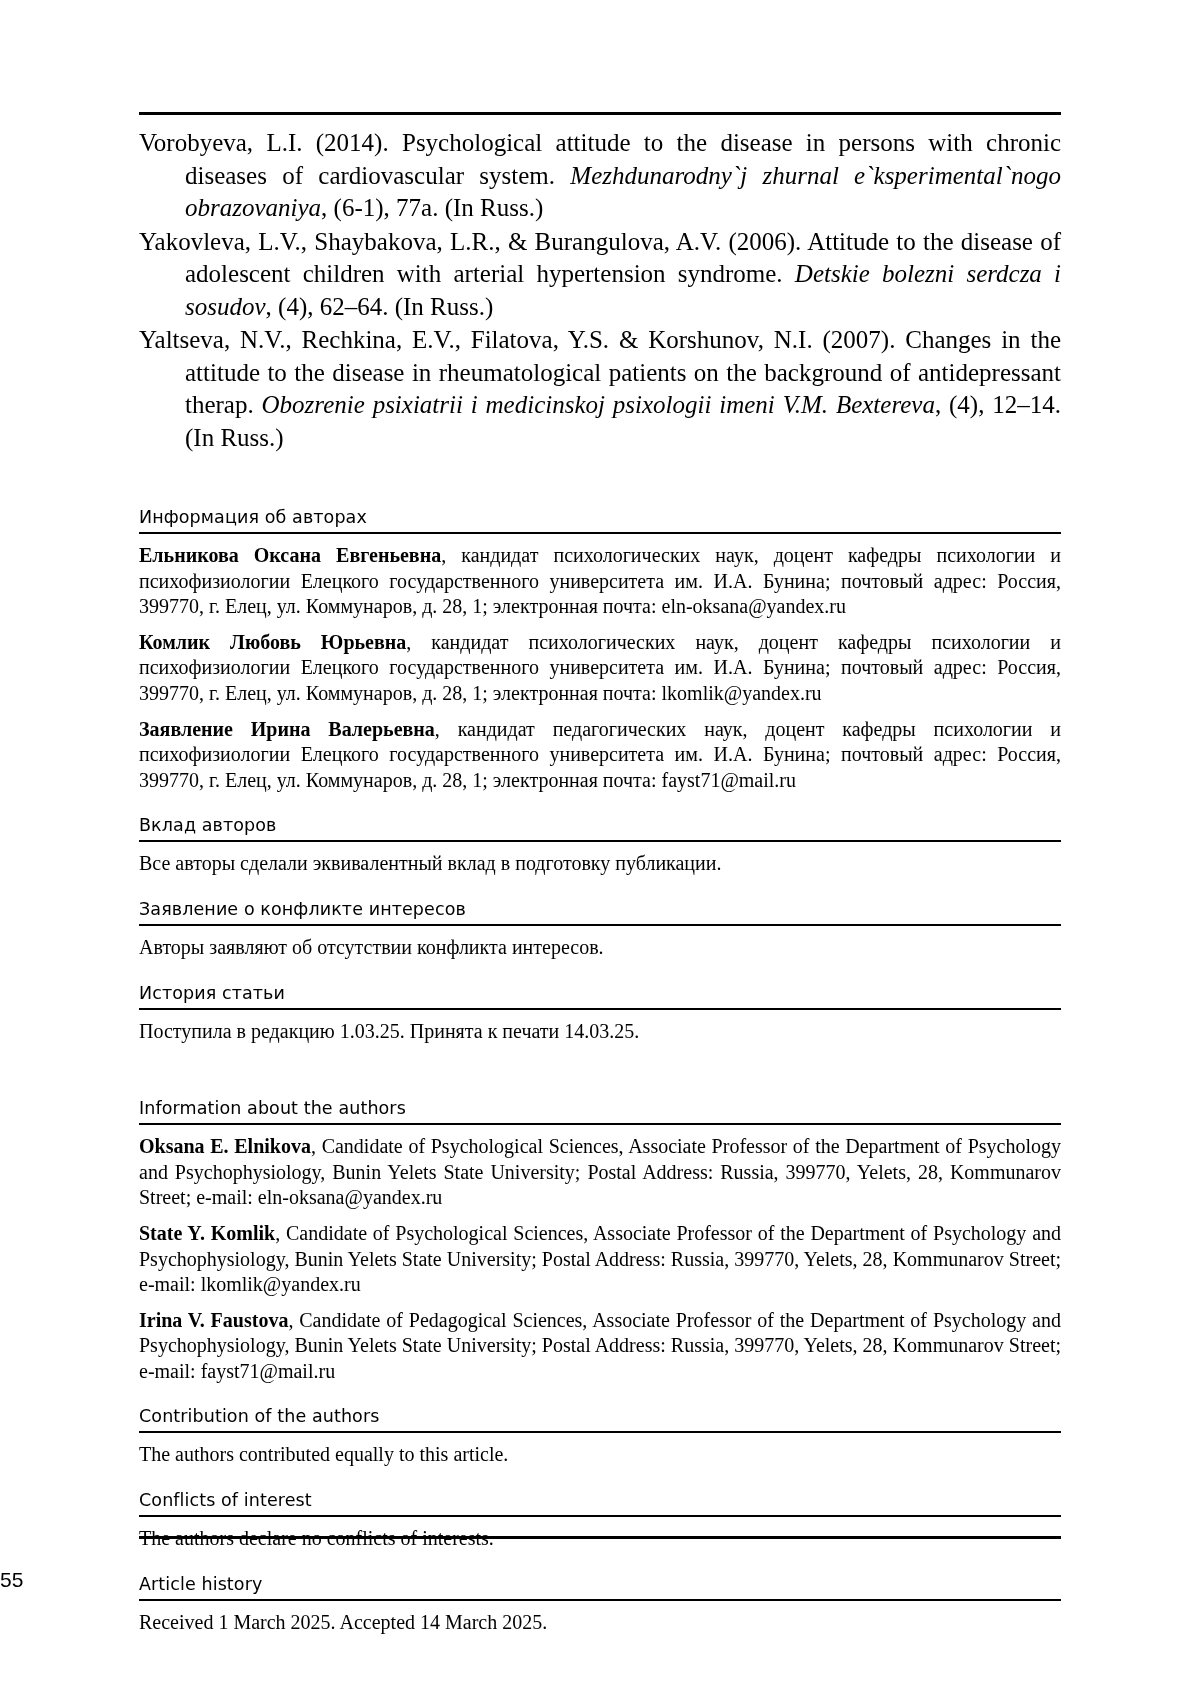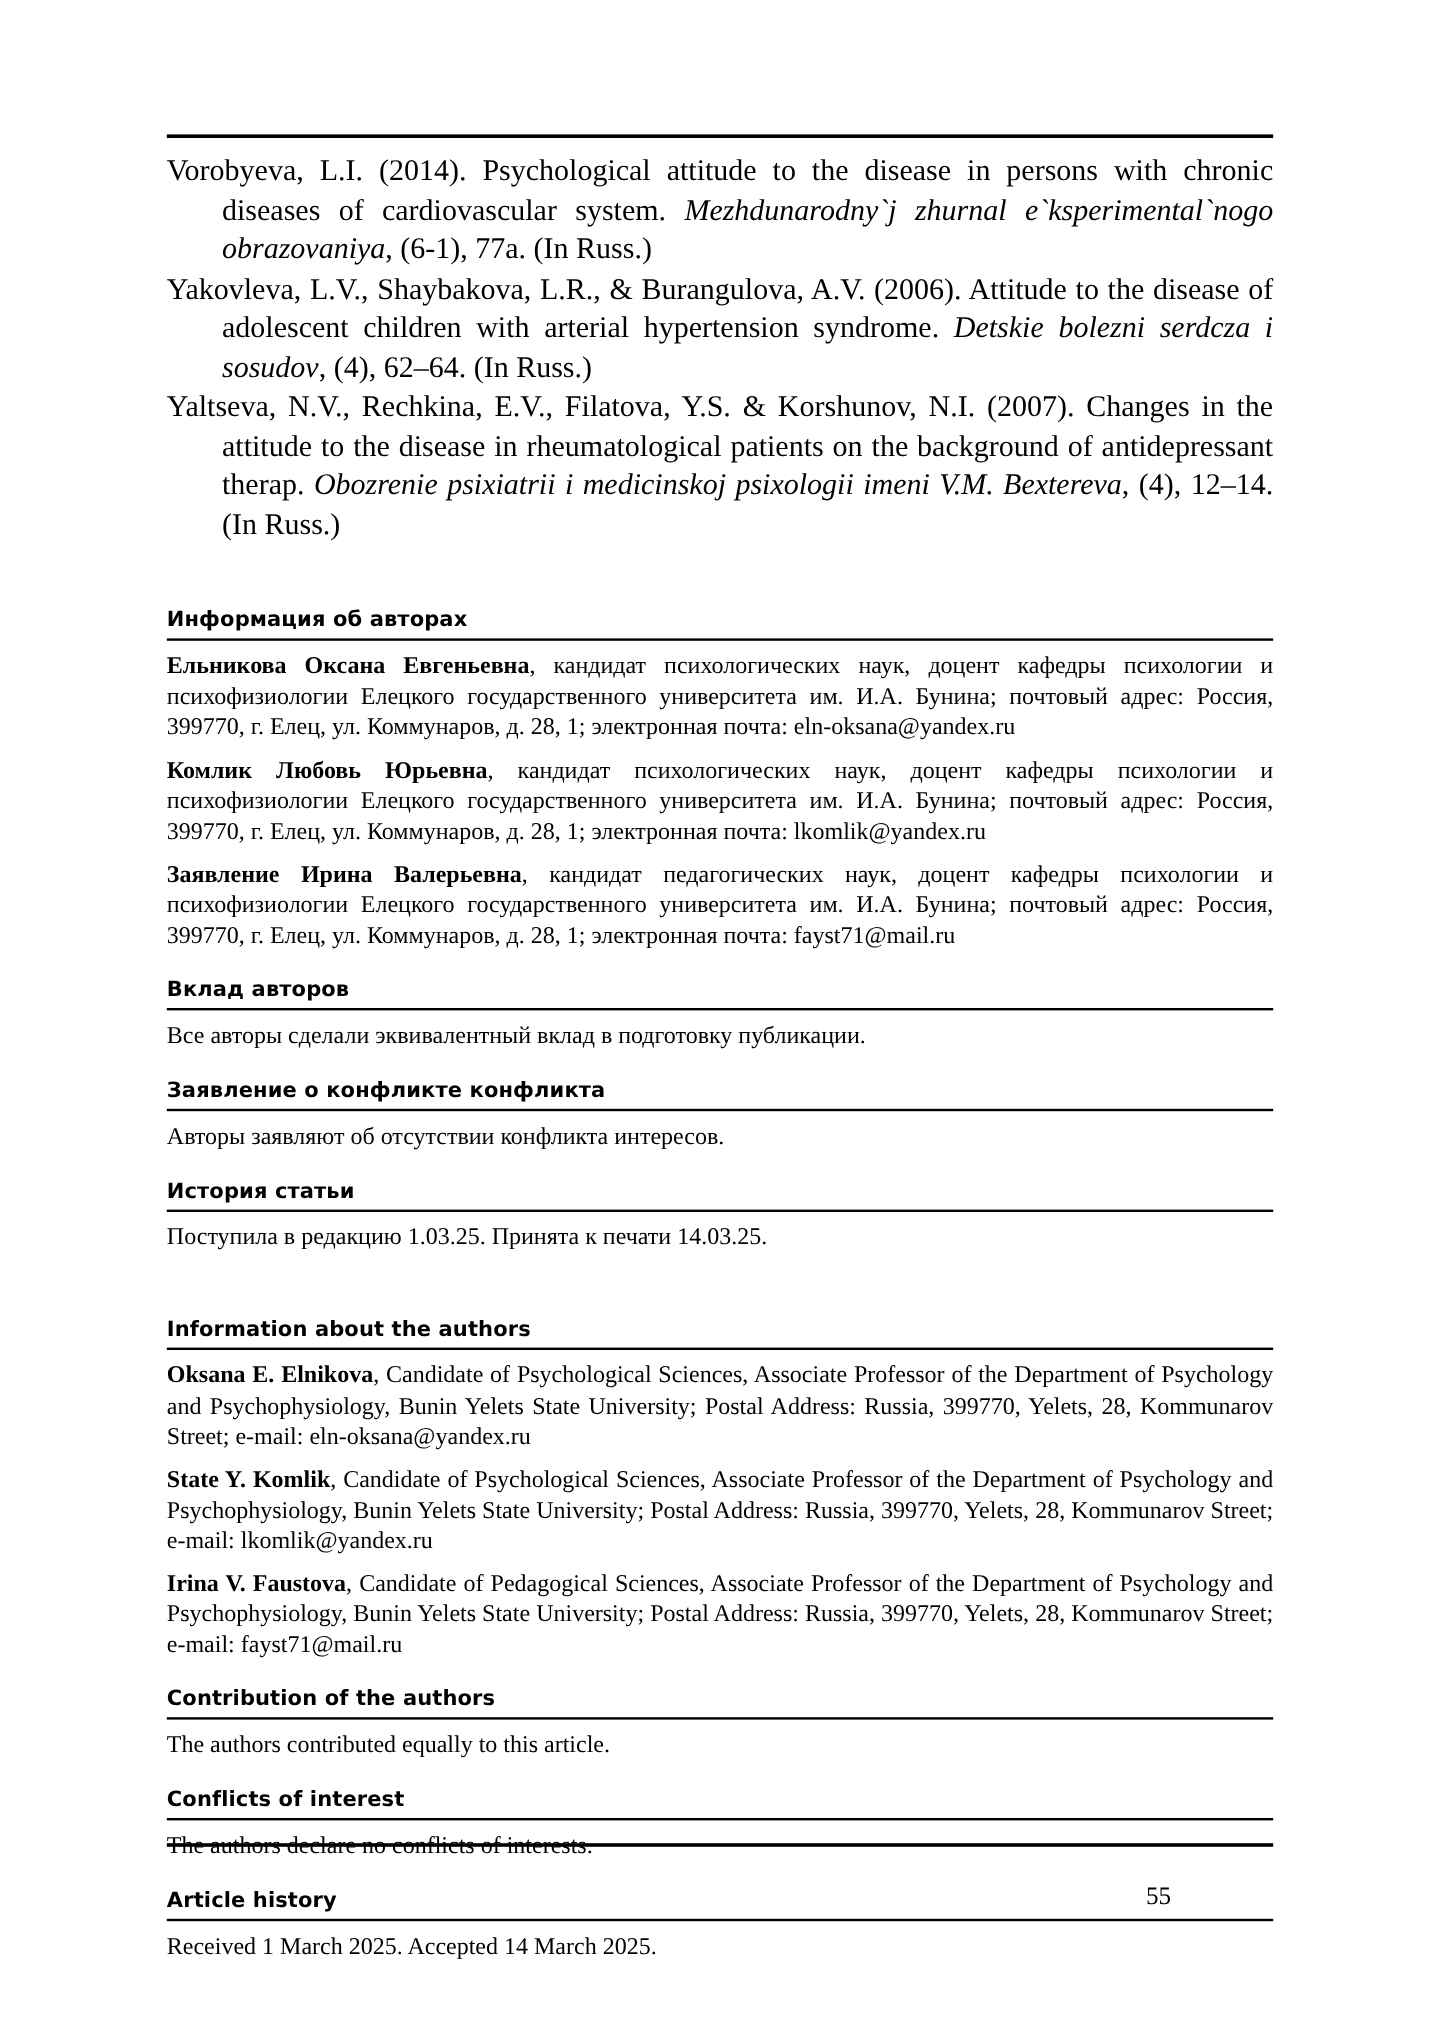--- a/index.html
+++ b/index.html
@@ -37,40 +37,40 @@
     left: 139px;
     top: 1536px;
     width: 922px;
     border-top: 3px solid #000;
   }
   .page-number {
     position: absolute;
     left: 0;
     top: 1568px;
     width: 976px;
-    text-align: right;
+    text-align: left;
     font-size: 21px;
-    font-family: Liberation Serif, serif;
+    font-family: Liberation Sans, sans-serif;
   }
 
   
   .ref {
     font-size: 25px;
     line-height: 1.30;
     text-align: justify;
     text-indent: -46px;
     padding-left: 46px;
     margin-bottom: 1px;
   }
   .ref i { font-style: italic; }
 
   
   .sec-head {
     font-family: "DejaVu Sans", sans-serif;
-    font-weight: bold;
+    font-weight: normal;
     font-size: 17.5px;
     padding-bottom: 5px;
     border-bottom: 2px solid #000;
     margin-top: 26px;
     margin-bottom: 9px;
     letter-spacing: 0.1px;
   }
   .sec-head.tight { margin-top: 22px; }
 
   .para {
@@ -115,21 +115,21 @@
     <div class="para">
       <b>Комлик Любовь Юрьевна</b><span>, кандидат психологических наук, доцент кафедры психологии и психофизиологии Елецкого государственного университета им. И.А. Бунина; почтовый адрес: Россия, 399770, г. Елец, ул. Коммунаров, д. 28, 1; электронная почта: lkomlik@yandex.ru</span>
     </div>
     <div class="para last">
       <b>Заявление Ирина Валерьевна</b><span>, кандидат педагогических наук, доцент кафедры психологии и психофизиологии Елецкого государственного университета им. И.А. Бунина; почтовый адрес: Россия, 399770, г. Елец, ул. Коммунаров, д. 28, 1; электронная почта: fayst71@mail.ru</span>
     </div>
 
     <div class="sec-head tight">Вклад авторов</div>
     <div class="para last">Все авторы сделали эквивалентный вклад в подготовку публикации.</div>
 
-    <div class="sec-head tight">Заявление о конфликте конфликта</div>
+    <div class="sec-head tight">Заявление о конфликте интересов</div>
     <div class="para last">Авторы заявляют об отсутствии конфликта интересов.</div>
 
     <div class="sec-head tight">История статьи</div>
     <div class="para last">Поступила в редакцию 1.03.25. Принята к печати 14.03.25.</div>
 
     <div class="gap-big"></div>
 
     <div class="sec-head">Information about the authors</div>
 
     <div class="para">

